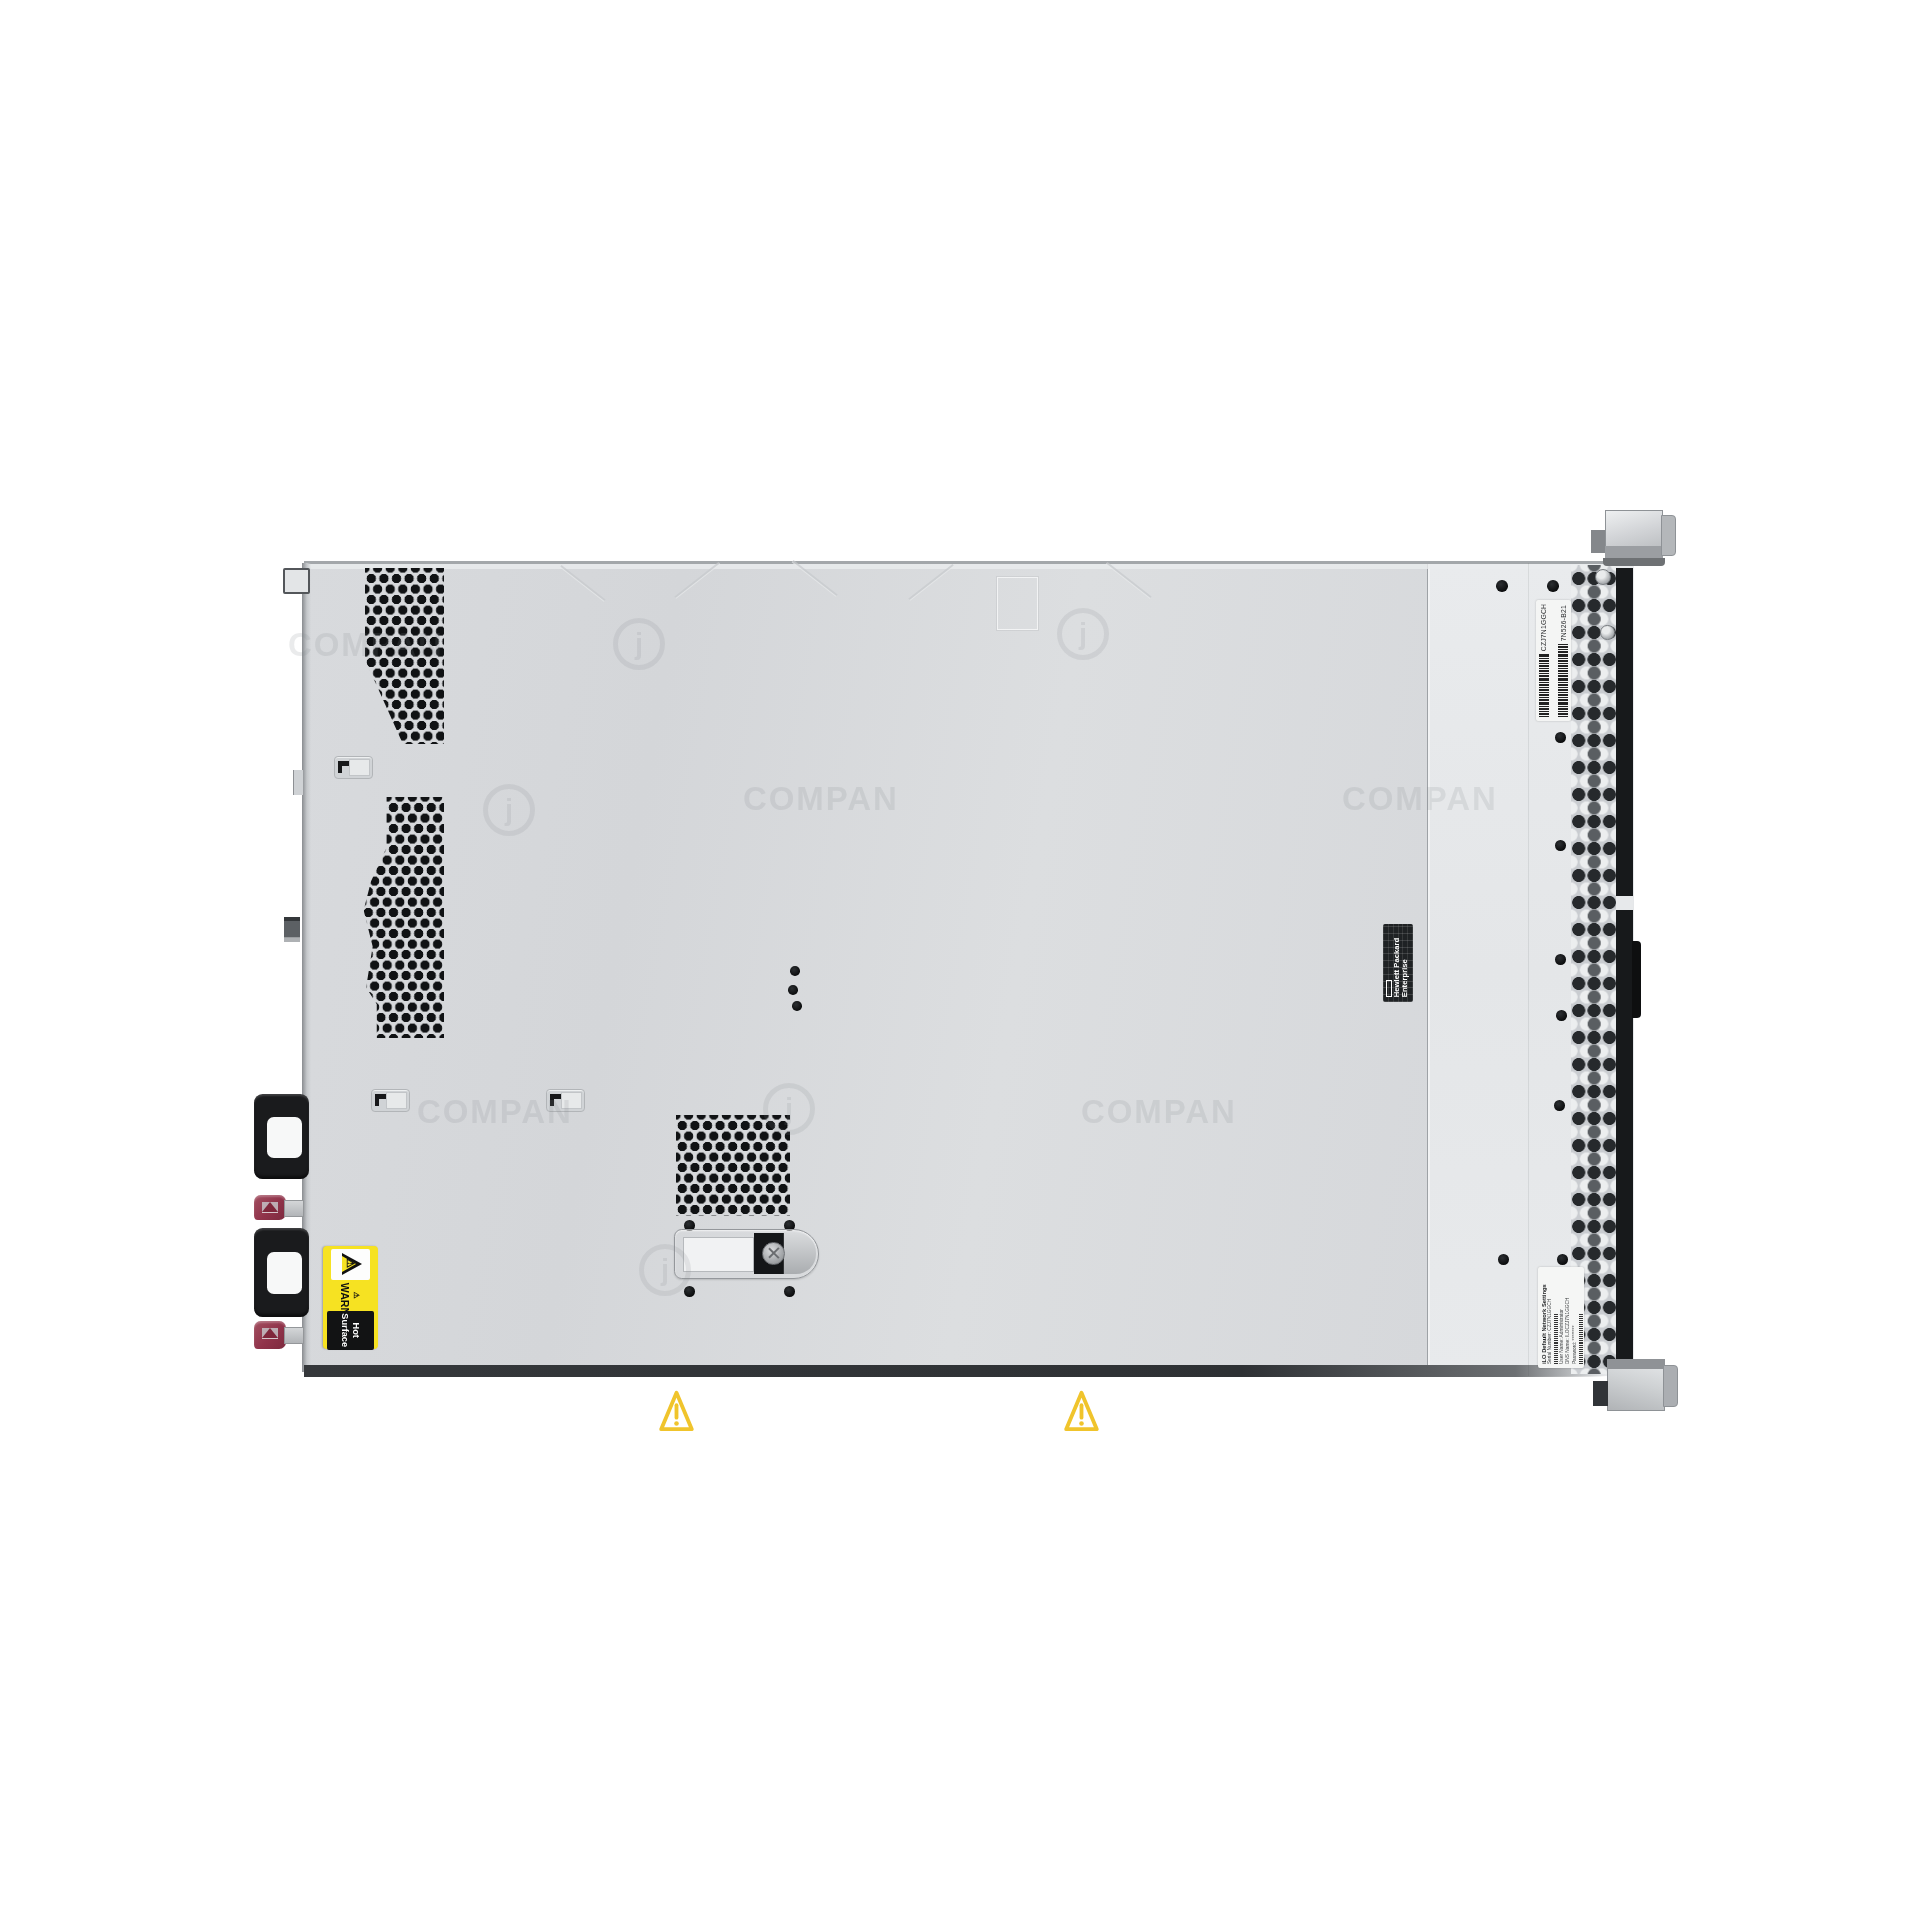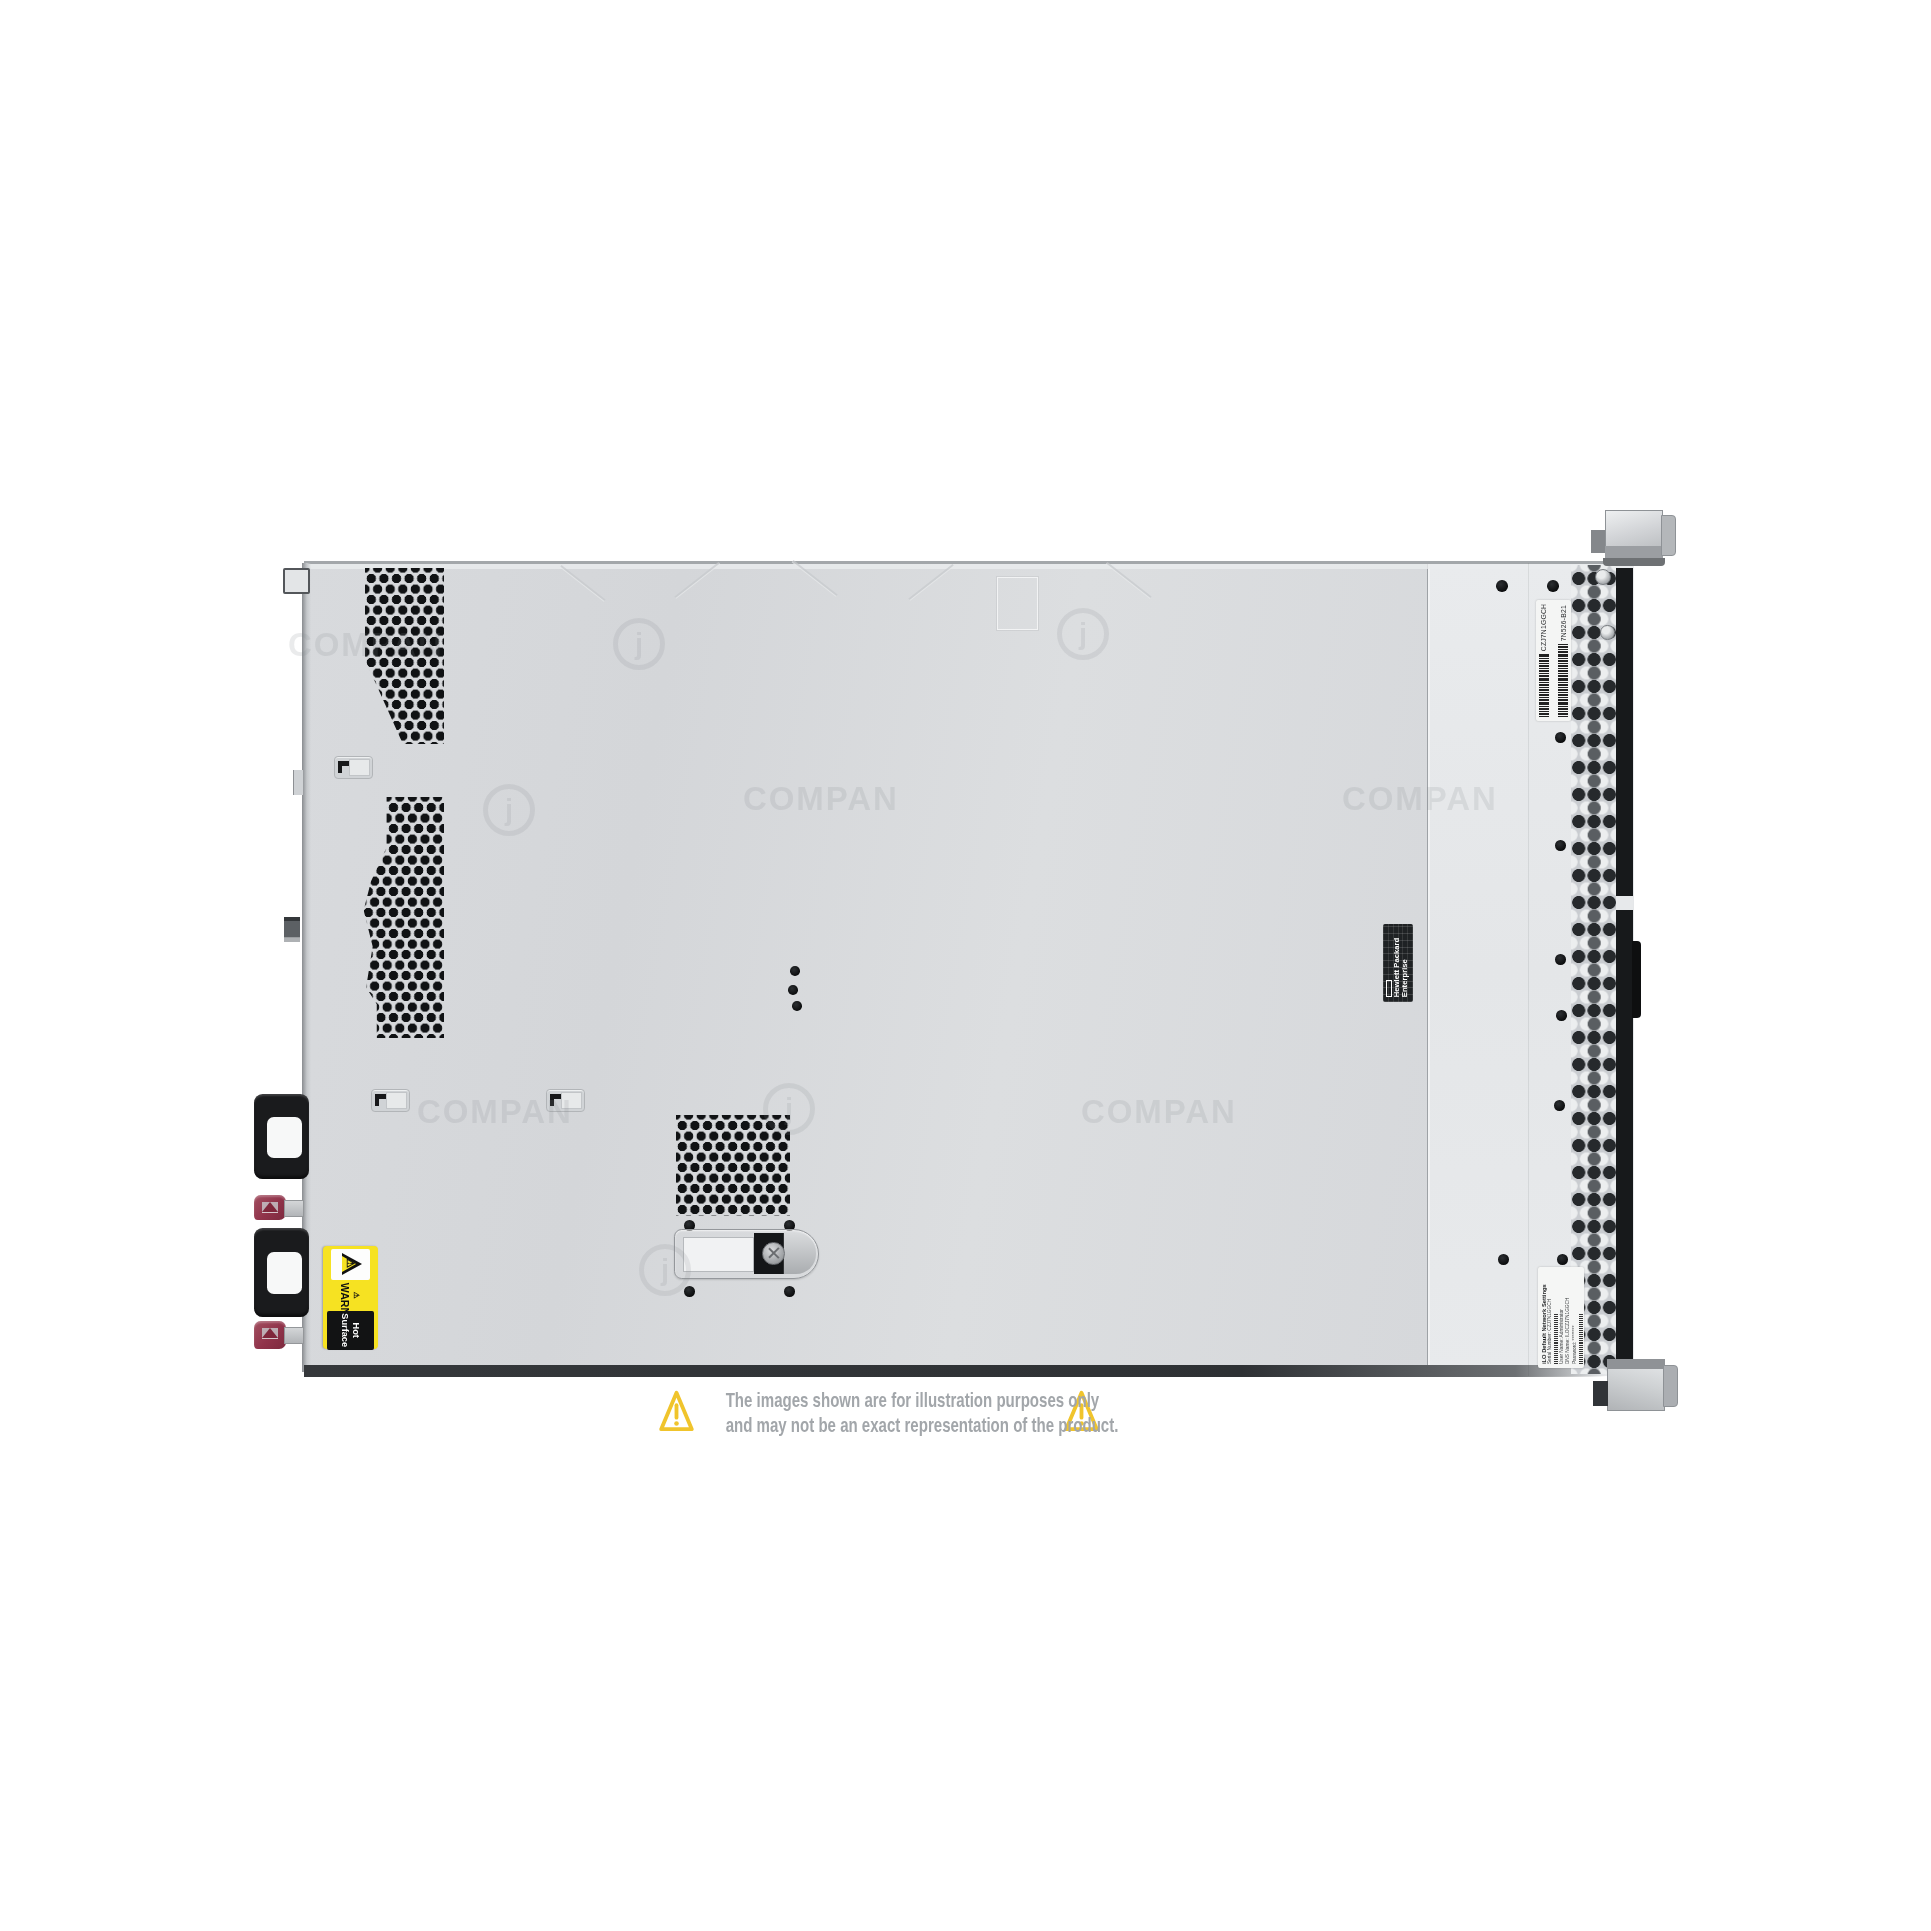--- a/index.html
+++ b/index.html
@@ -333,19 +333,15 @@
   <svg class="disc-tri" style="left:658px; top:1389px;" width="37" height="44" viewBox="0 0 38 46">
     <path d="M19 4 L35 42 H3 Z" fill="none" stroke="#f0c42c" stroke-width="4" stroke-linejoin="round"></path>
     <line x1="19" y1="17" x2="19" y2="30" stroke="#f0c42c" stroke-width="4" stroke-linecap="round"></line>
     <circle cx="19" cy="36" r="2.4" fill="#f0c42c"></circle>
   </svg>
   <svg class="disc-tri" style="left:1063px; top:1389px;" width="37" height="44" viewBox="0 0 38 46">
     <path d="M19 4 L35 42 H3 Z" fill="none" stroke="#f0c42c" stroke-width="4" stroke-linejoin="round"></path>
     <line x1="19" y1="17" x2="19" y2="30" stroke="#f0c42c" stroke-width="4" stroke-linecap="round"></line>
     <circle cx="19" cy="36" r="2.4" fill="#f0c42c"></circle>
   </svg>
-  <div class="abs disclaimer-text">
-    <div class="disc-line">The images shown are for illustration purposes only</div>
-    <div class="disc-line">and may not be an exact representation of the product.</div>
-  </div>
 
 </div>
 
 
 </body></html>

